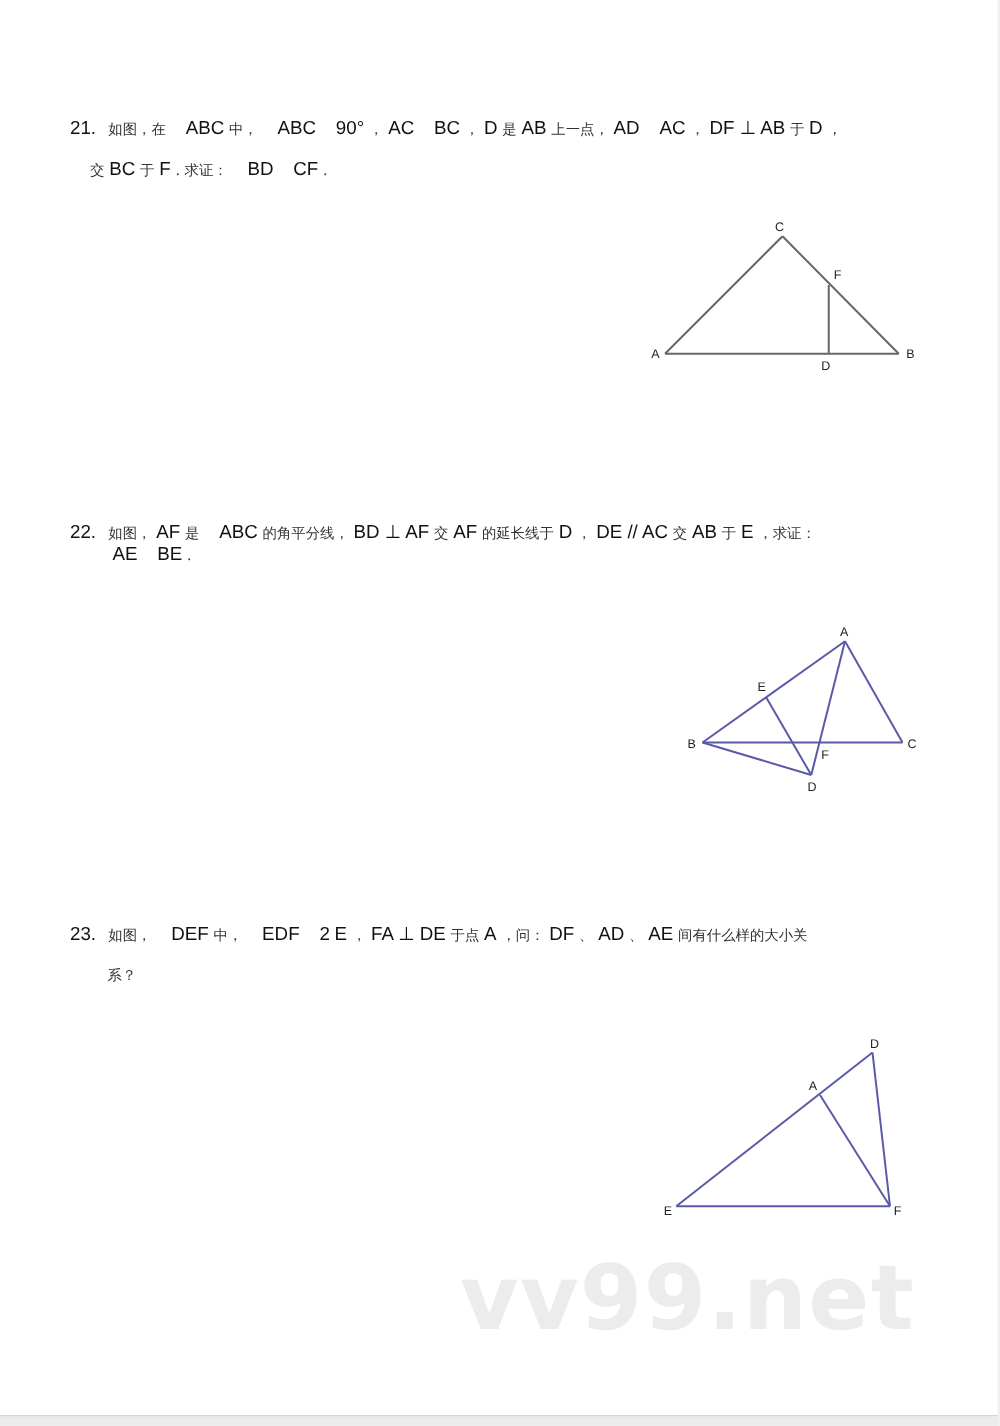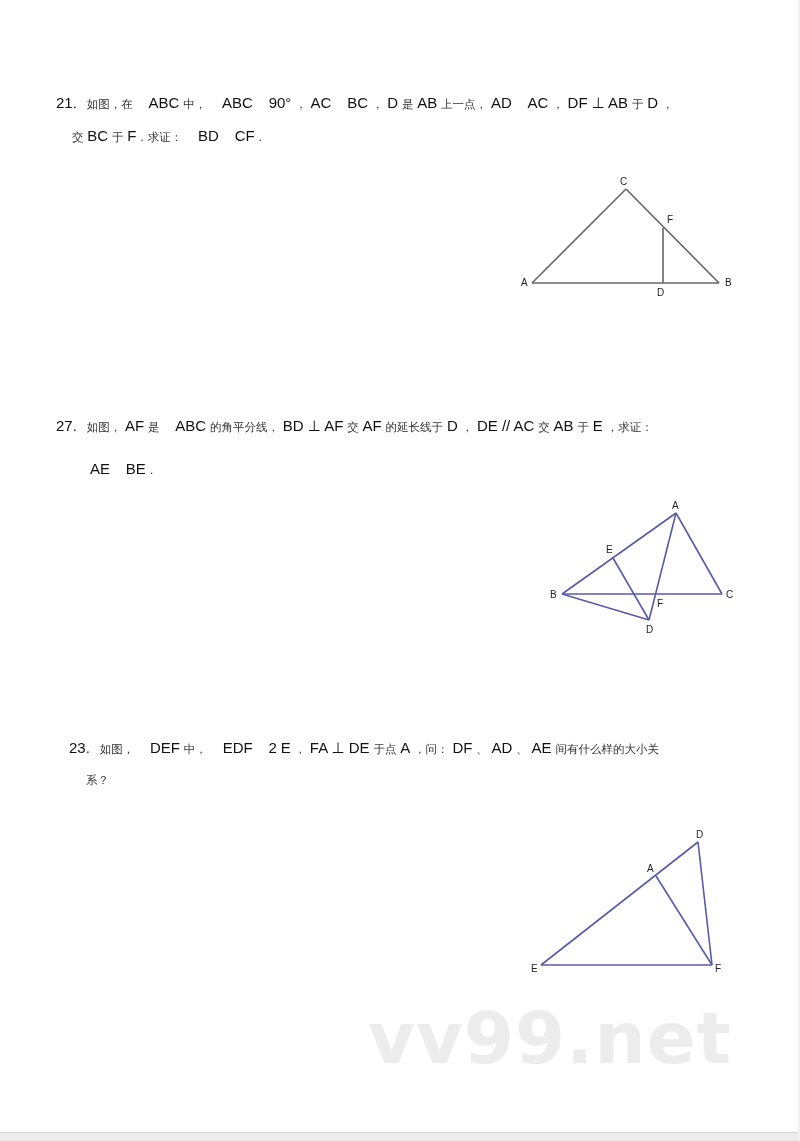--- a/index.html
+++ b/index.html
@@ -72,40 +72,40 @@
         <text x="521" y="286" class="lbl">A</text>
         <text x="725" y="286" class="lbl">B</text>
         <text x="620" y="185" class="lbl">C</text>
         <text x="657" y="296" class="lbl">D</text>
         <text x="667" y="223" class="lbl">F</text>
       </svg>
   </div>
 
   <div>
     <div class="line" style="left:56px; top:418px;">
-      <span class="num m">27.</span>
+      <span class="num m">22.</span>
       <span class="cn">如图，</span>
       <span class="m">AF</span>
       <span class="cn">是</span>
       <span class="gap"></span><span class="m">ABC</span>
       <span class="cn">的角平分线，</span>
       <span class="m">BD ⊥ AF</span>
       <span class="cn">交</span>
       <span class="m">AF</span>
       <span class="cn">的延长线于</span>
       <span class="m">D</span>
       <span class="cn">，</span>
       <span class="m">DE // AC</span>
       <span class="cn">交</span>
       <span class="m">AB</span>
       <span class="cn">于</span>
       <span class="m">E</span>
       <span class="cn">，求证：</span>
     </div>
-    <div class="line" style="left:90px; top:461px;">
+    <div class="line" style="left:90px; top:436px;">
       <span class="m">AE</span>
       <span class="gap"></span><span class="m">BE</span>
       <span class="cn">.</span>
     </div>
     <svg class="figure" width="800" height="1141" style="left:0;top:0;position:absolute;">
         <line x1="676" y1="513" x2="562" y2="594" stroke="#5a5aa8" stroke-width="1.6"></line>
         <line x1="676" y1="513" x2="722" y2="594" stroke="#5a5aa8" stroke-width="1.6"></line>
         <line x1="562" y1="594" x2="722" y2="594" stroke="#5a5aa8" stroke-width="1.6"></line>
         <line x1="562" y1="594" x2="649" y2="620" stroke="#5a5aa8" stroke-width="1.6"></line>
         <line x1="676" y1="513" x2="649" y2="620" stroke="#5a5aa8" stroke-width="1.6"></line>
@@ -113,21 +113,21 @@
         <text x="672" y="509" class="lbl">A</text>
         <text x="550" y="598" class="lbl">B</text>
         <text x="726" y="598" class="lbl">C</text>
         <text x="646" y="633" class="lbl">D</text>
         <text x="606" y="553" class="lbl">E</text>
         <text x="657" y="607" class="lbl">F</text>
       </svg>
   </div>
 
   <div>
-    <div class="line" style="left:69px; top:740px;">
+    <div class="line" style="left:56px; top:740px;">
       <span class="num m">23.</span>
       <span class="cn">如图，</span>
       <span class="gap"></span><span class="m">DEF</span>
       <span class="cn">中，</span>
       <span class="gap"></span><span class="m">EDF</span>
       <span class="gap"></span><span class="m">2</span>
       <span class="m">E</span>
       <span class="cn">，</span>
       <span class="m">FA ⊥ DE</span>
       <span class="cn">于点</span>

